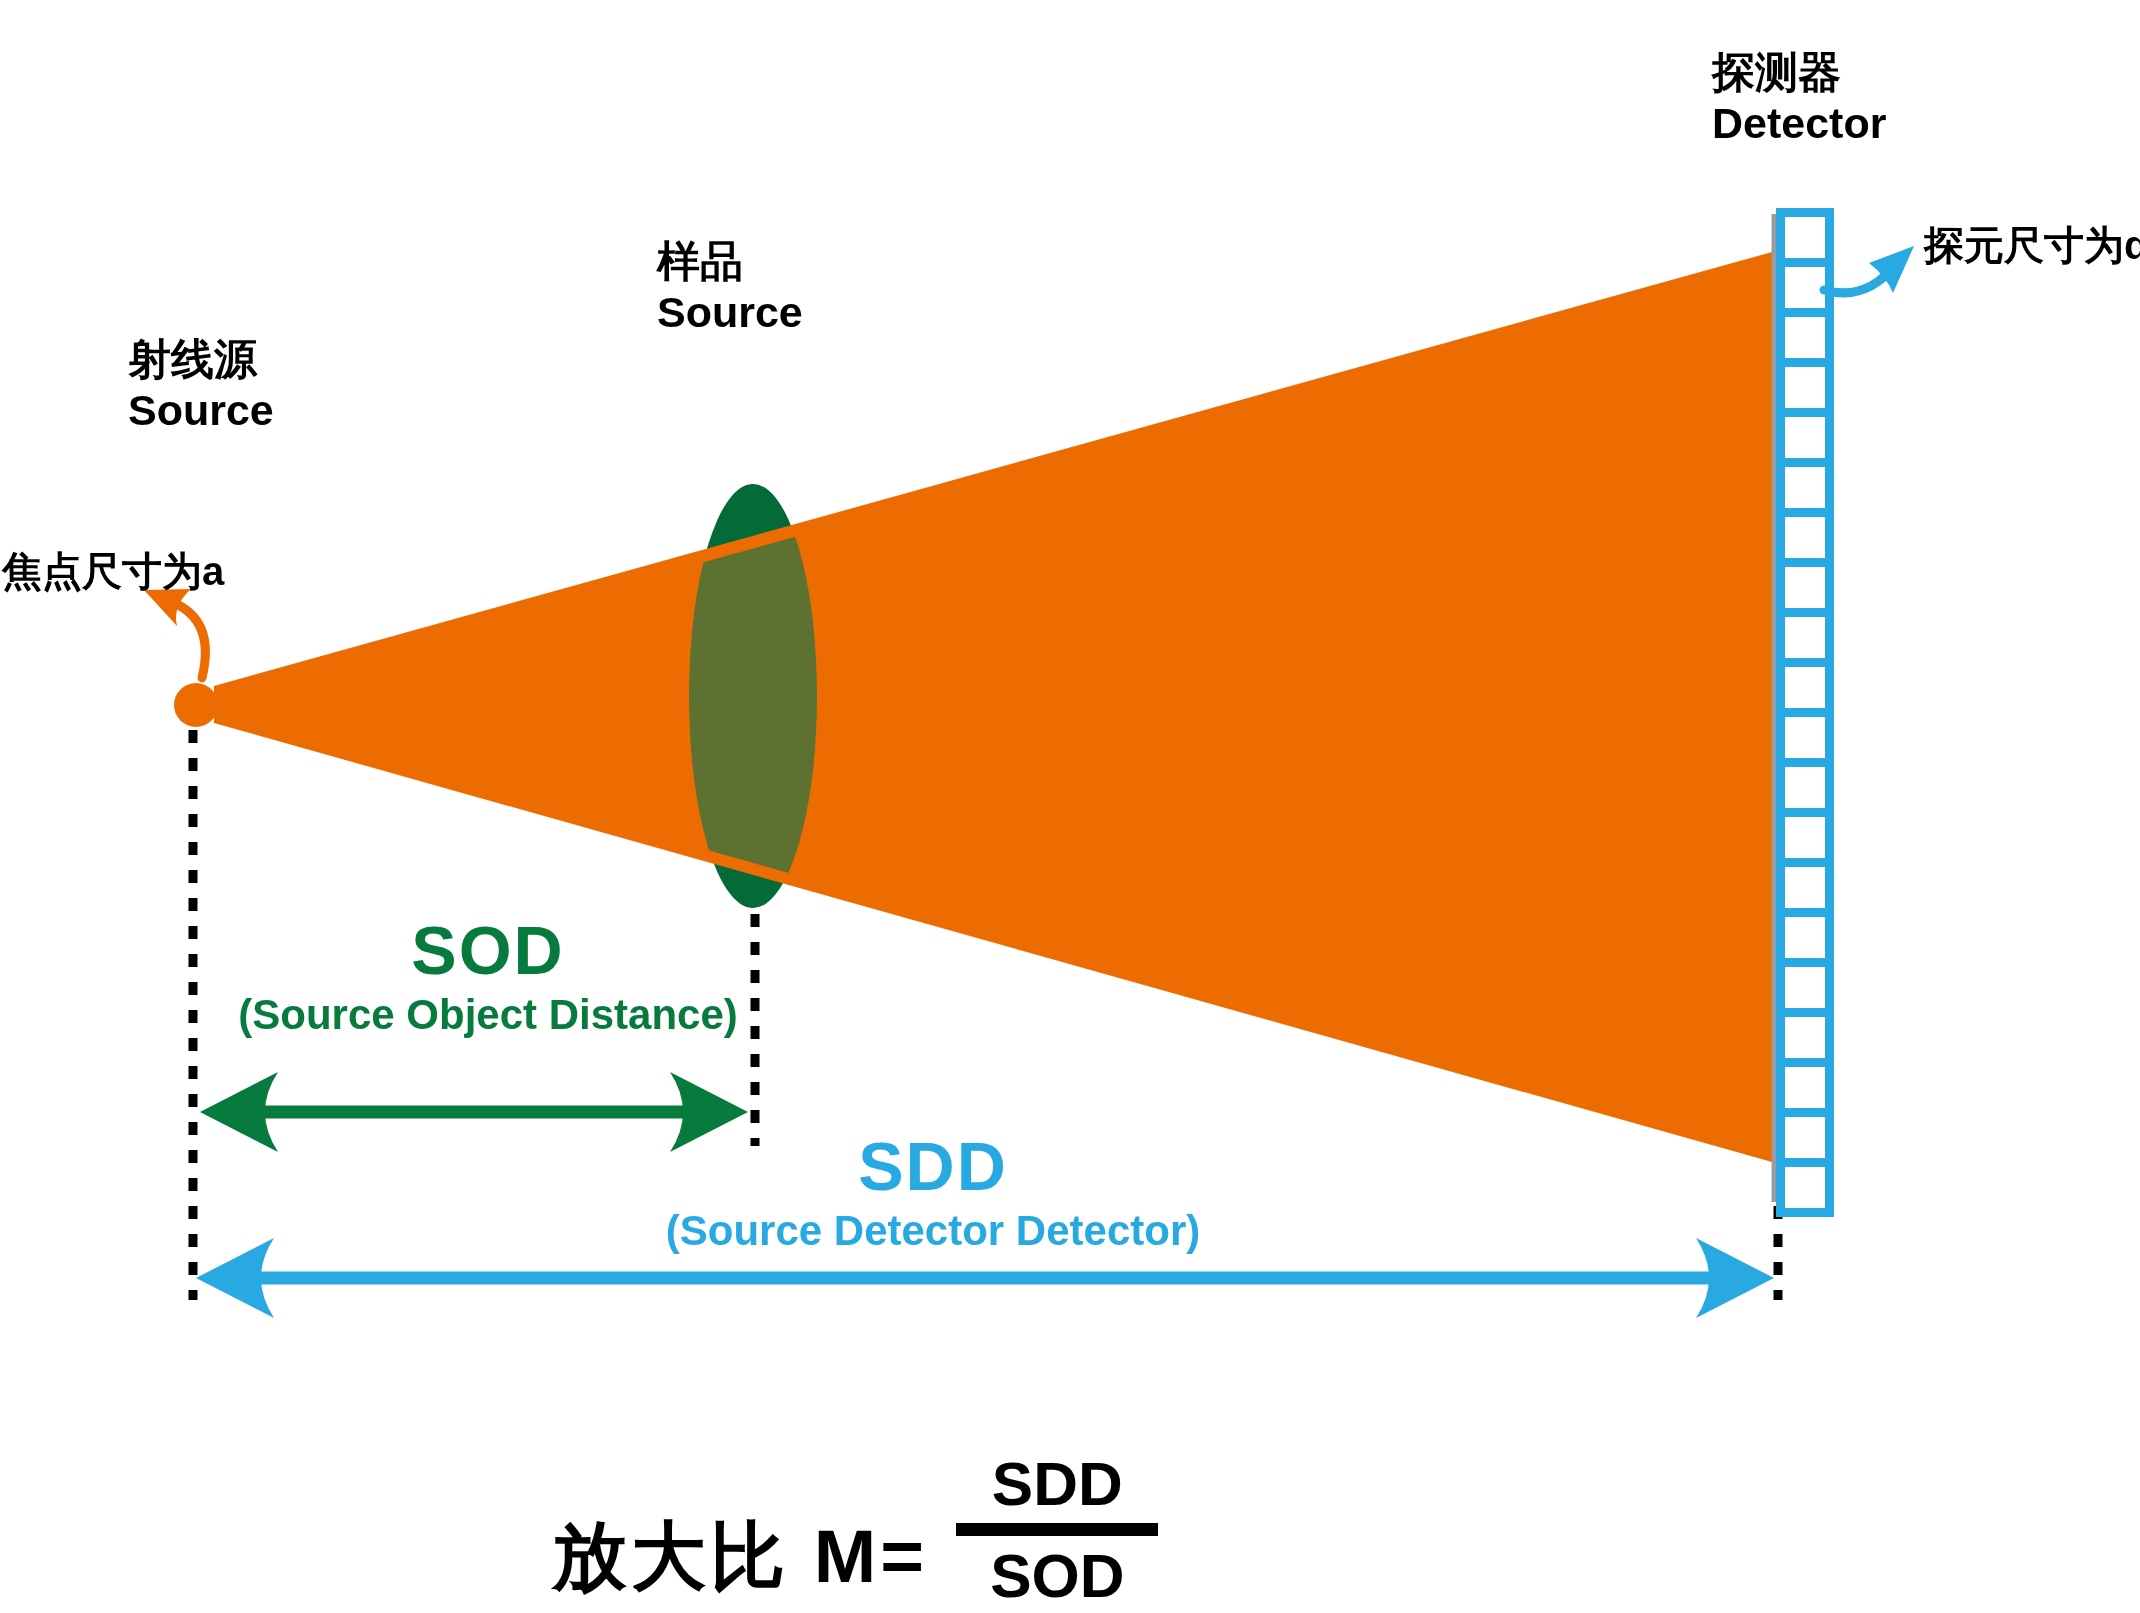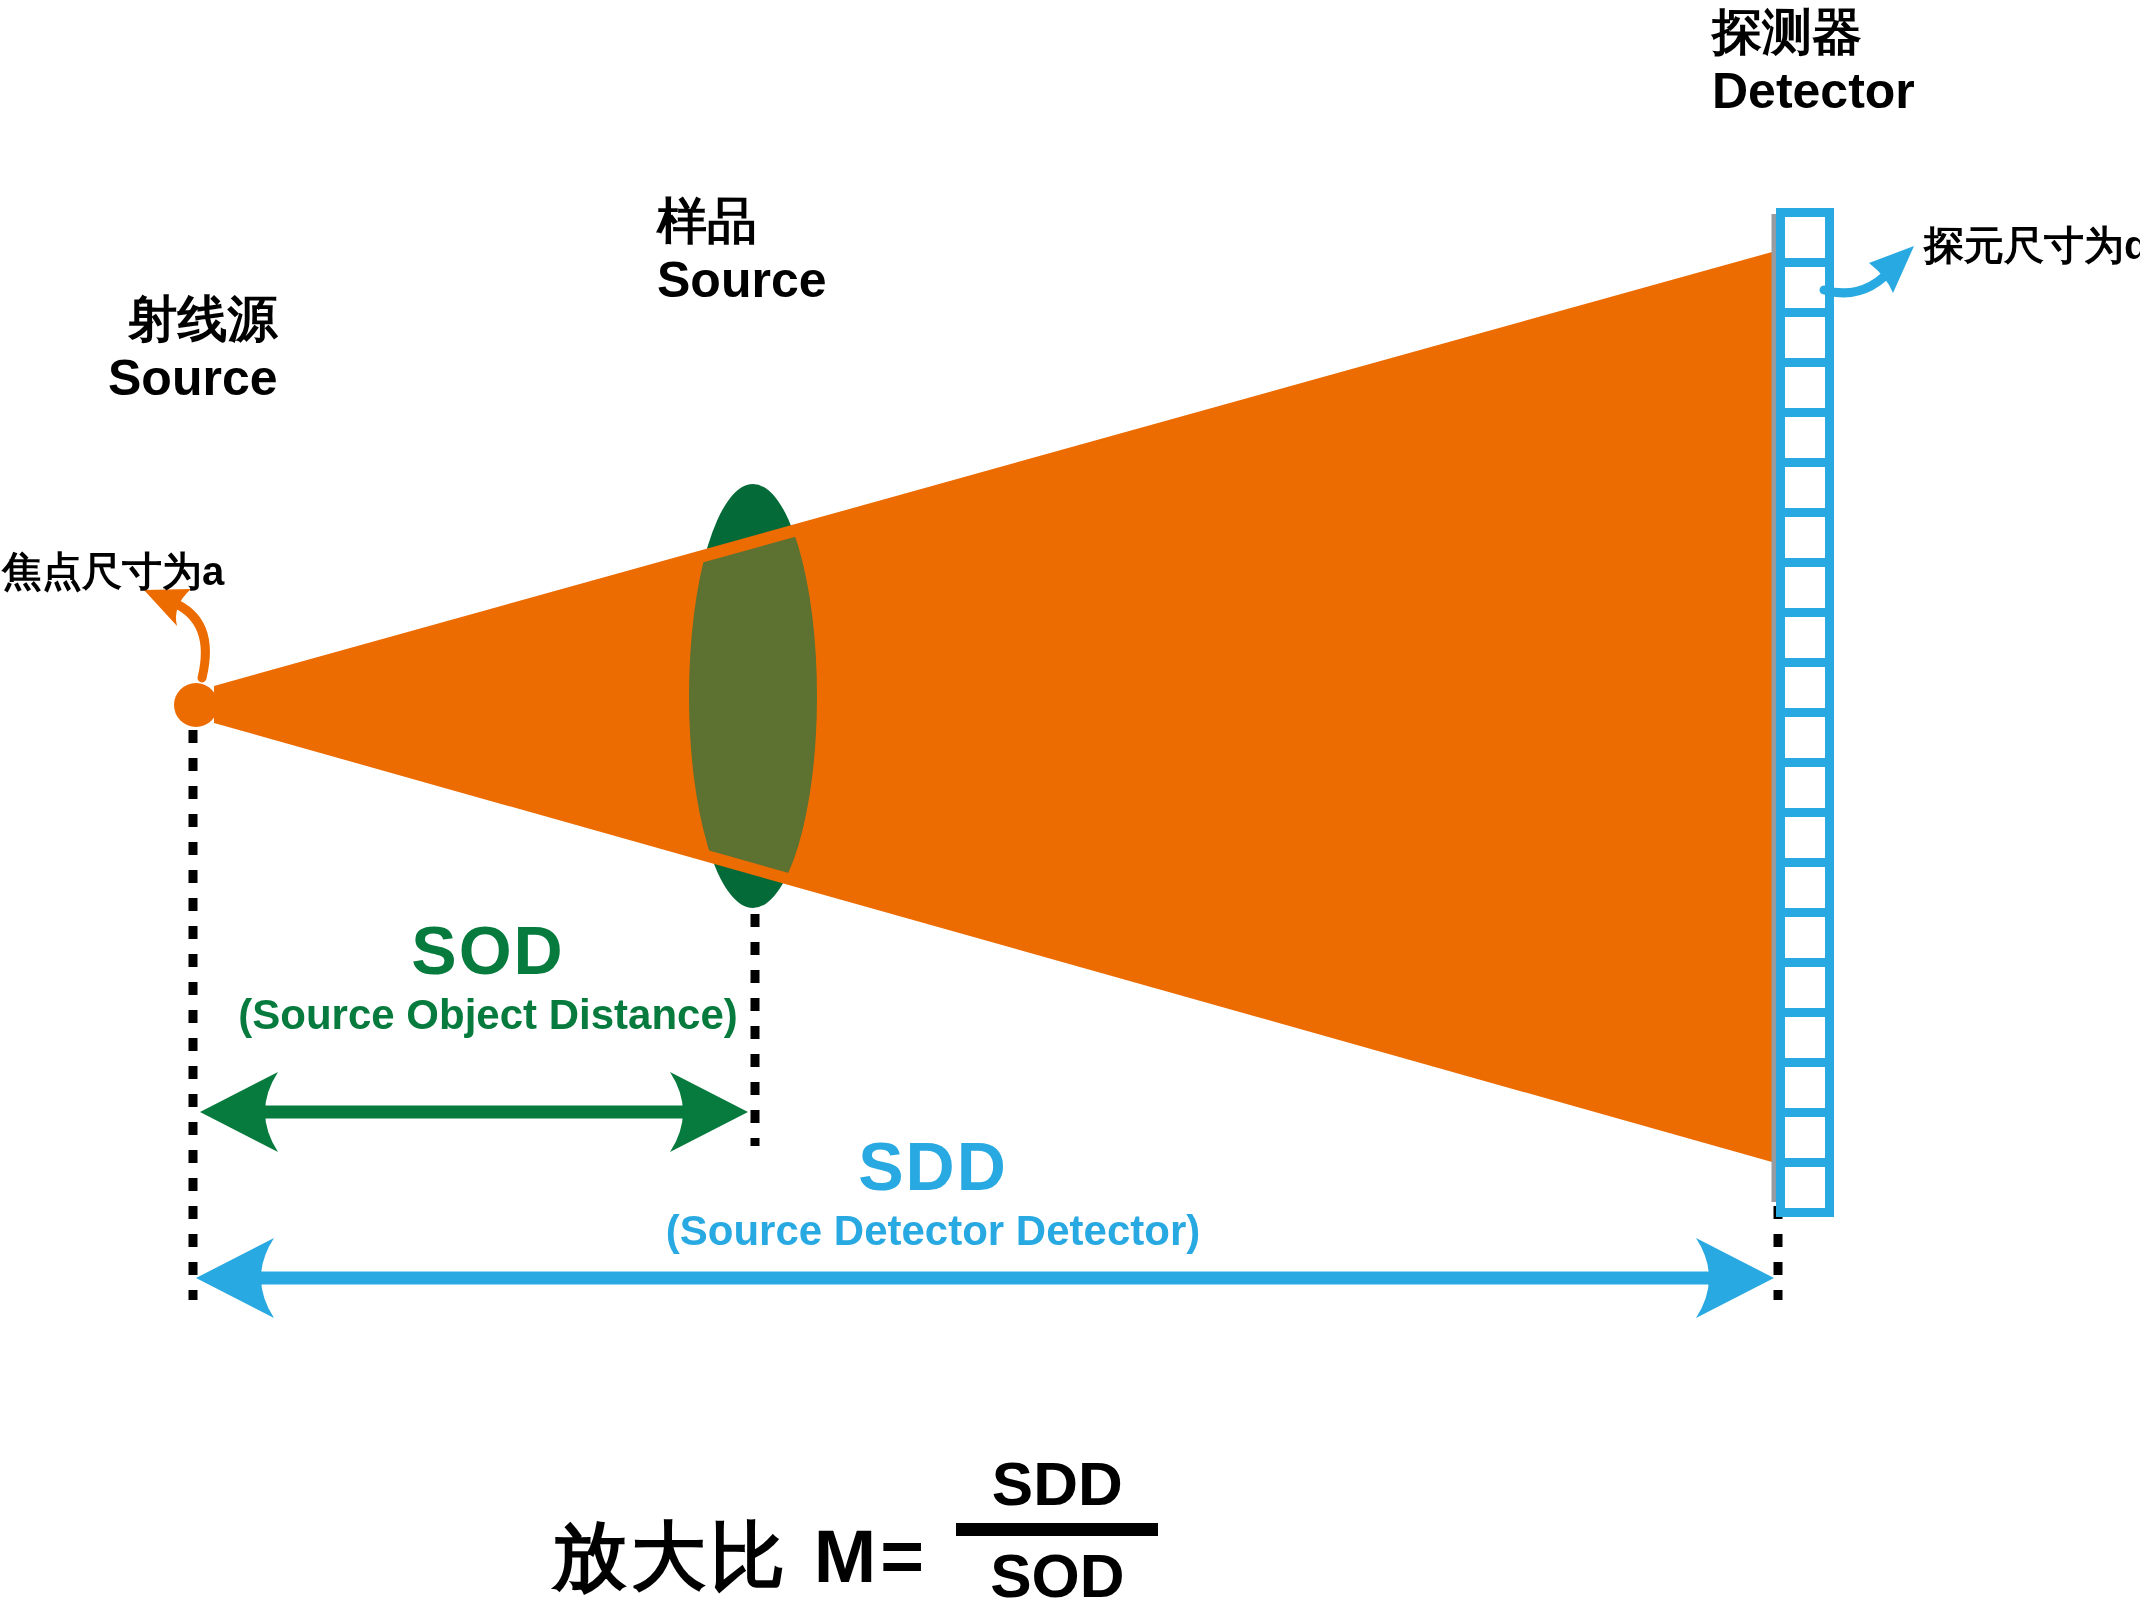--- a/index.html
+++ b/index.html
@@ -25,21 +25,21 @@
     position: absolute;
     left: 0; top: 0;
     width: 2140px; height: 1613px;
   }
   .lbl {
     position: absolute;
     font-weight: bold;
     color: var(--ink);
     white-space: nowrap;
   }
-  .main-lbl { font-size: 50px; line-height: 1.18; }
+  .main-lbl { font-size: 43px; line-height: 1.18; margin-top: 44px; }
   .main-lbl span { display: block; }
   .callout-lbl { font-size: 40px; }
 
   .dist-block {
     position: absolute;
     width: 600px;
     text-align: center;
     font-weight: bold;
     white-space: nowrap;
   }
@@ -124,21 +124,21 @@
       <path d="M202,678 Q216,620 172,602" fill="none" style="stroke:var(--orange)" stroke-width="9" stroke-linecap="round"></path>
       <path d="M144,590 L191,589 Q172,606 177,626 Z" style="fill:var(--orange)"></path>
     </g>
 
     <g>
       <path d="M1824,290 Q1866,302 1896,264" fill="none" style="stroke:var(--blue)" stroke-width="9" stroke-linecap="round"></path>
       <path d="M1914,246 L1869,263 Q1886,276 1893,293 Z" style="fill:var(--blue)"></path>
     </g>
   </svg>
 
-  <div class="lbl main-lbl" style="left:108px; top:290px;text-align:right;">
+  <div class="lbl main-lbl" style="left:128px; top:290px;">
     <span>射线源</span>
     <span>Source</span>
   </div>
 
   <div class="lbl main-lbl" style="left:657px; top:192px;">
     <span>样品</span>
     <span>Source</span>
   </div>
 
   <div class="lbl main-lbl" style="left:1712px; top:3px;">

